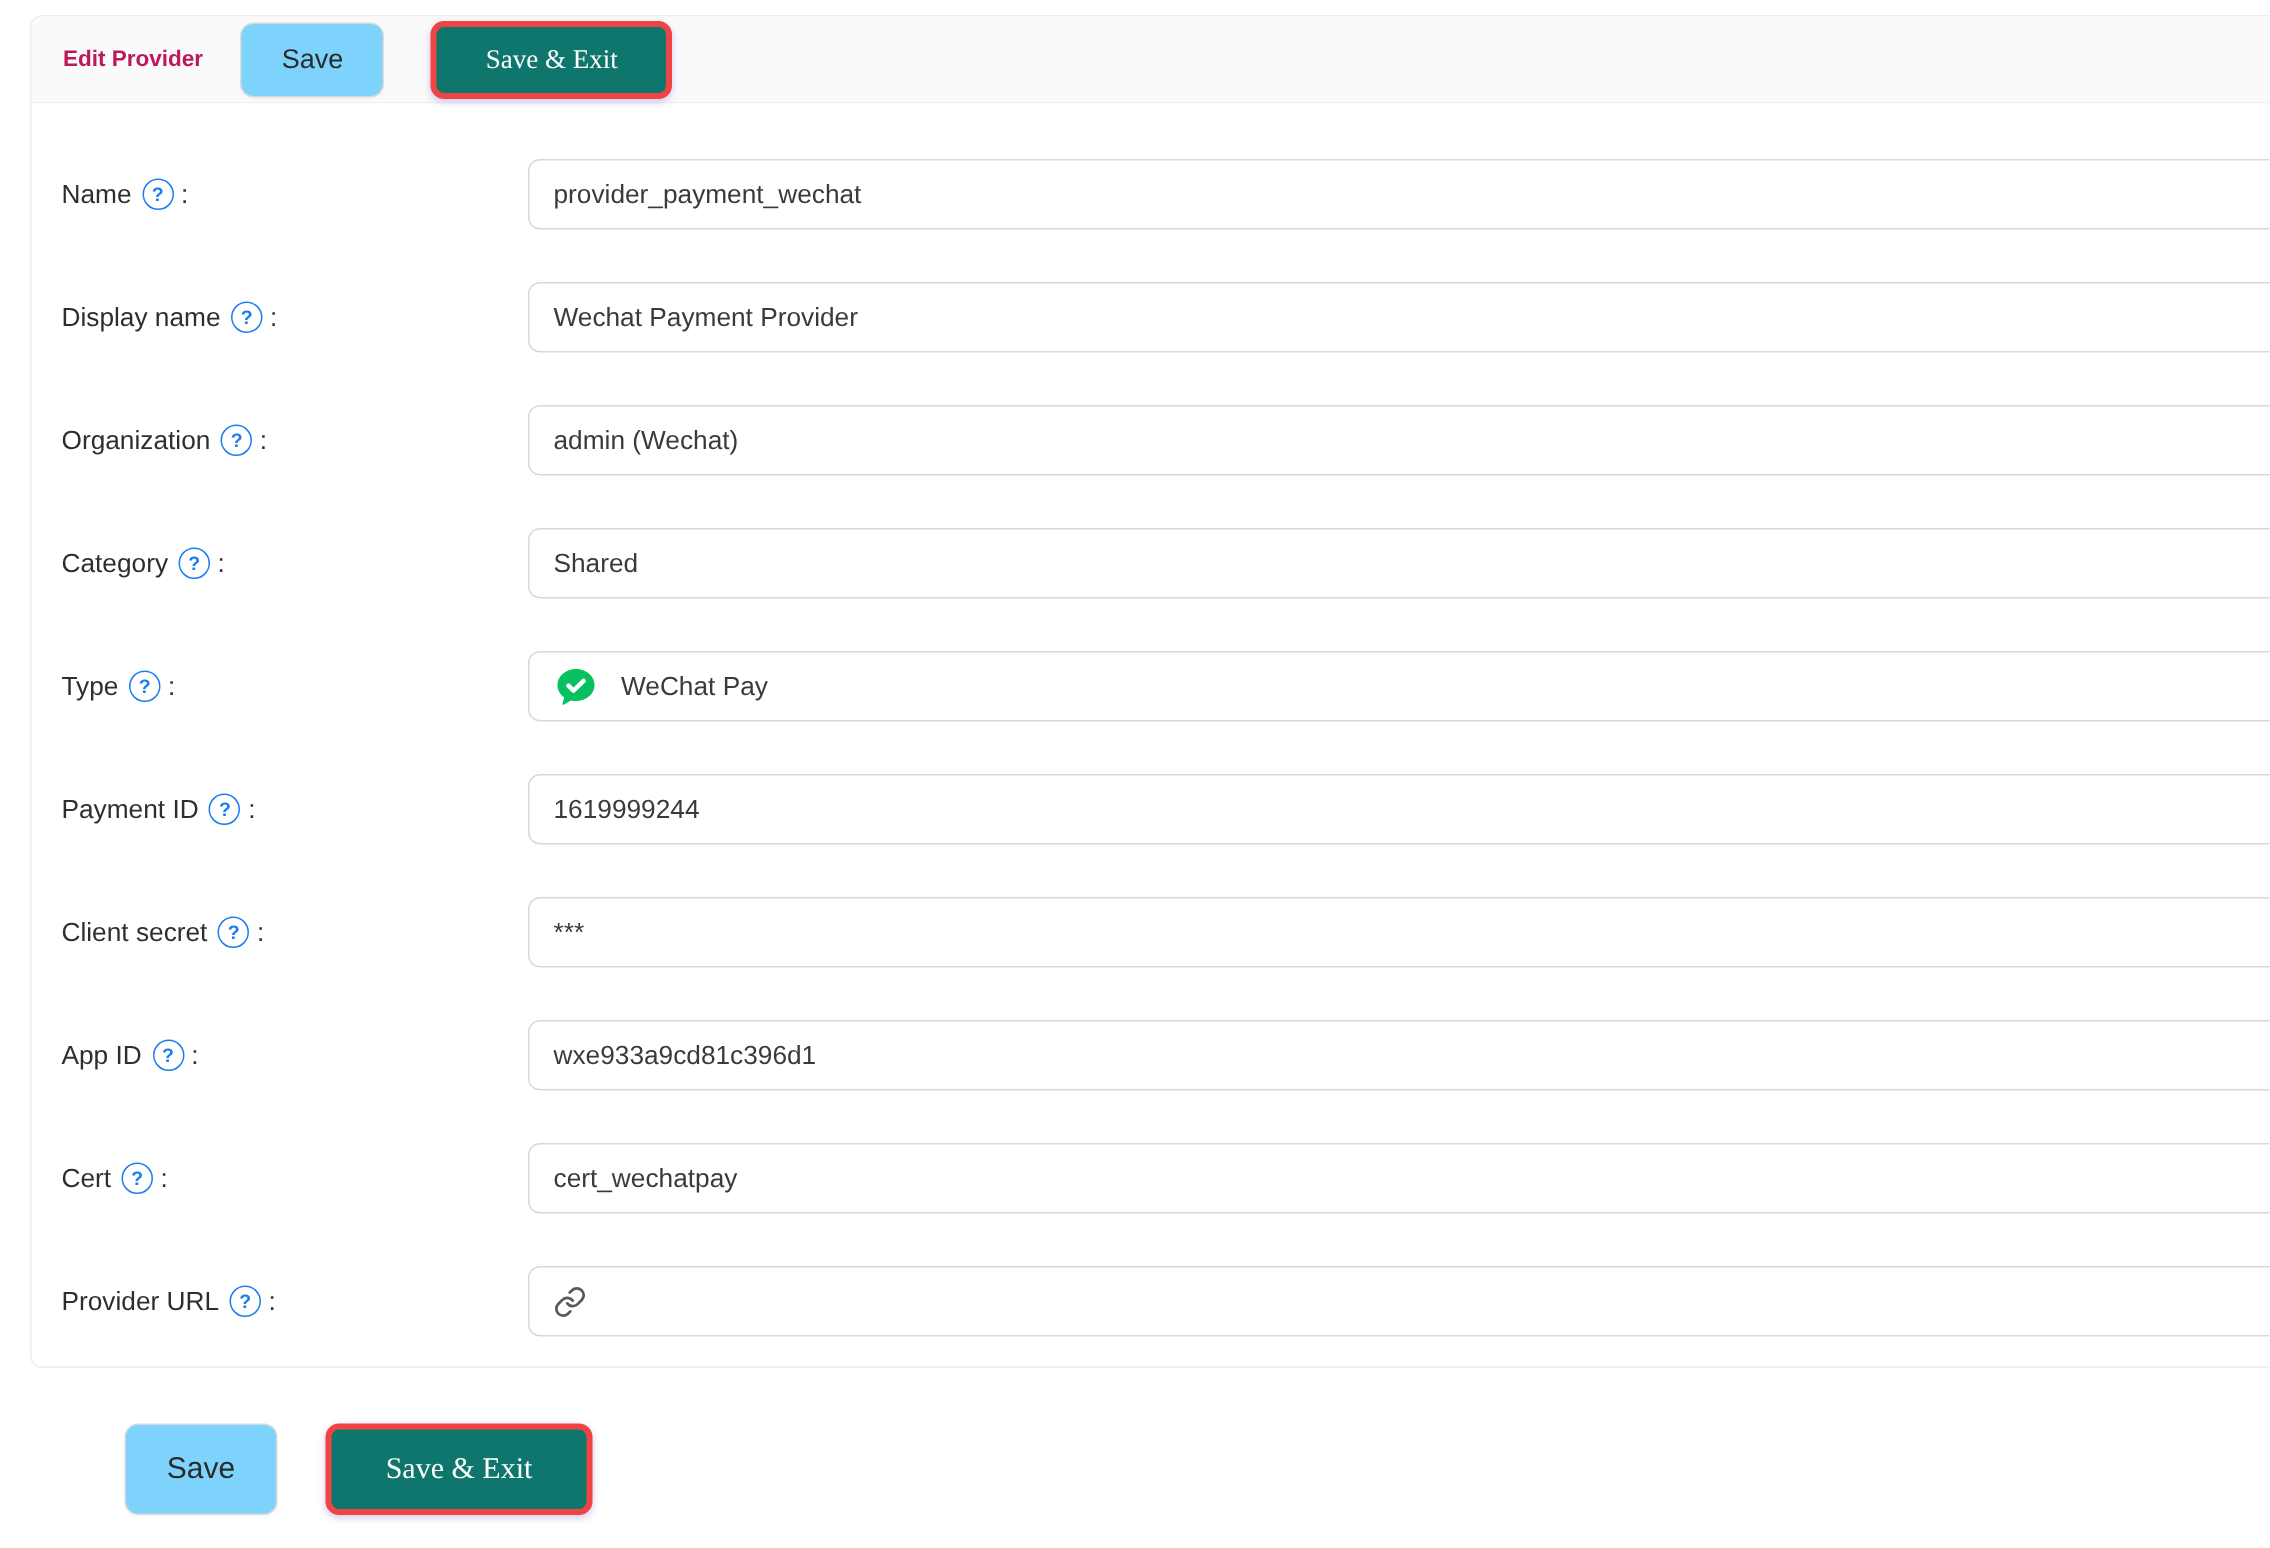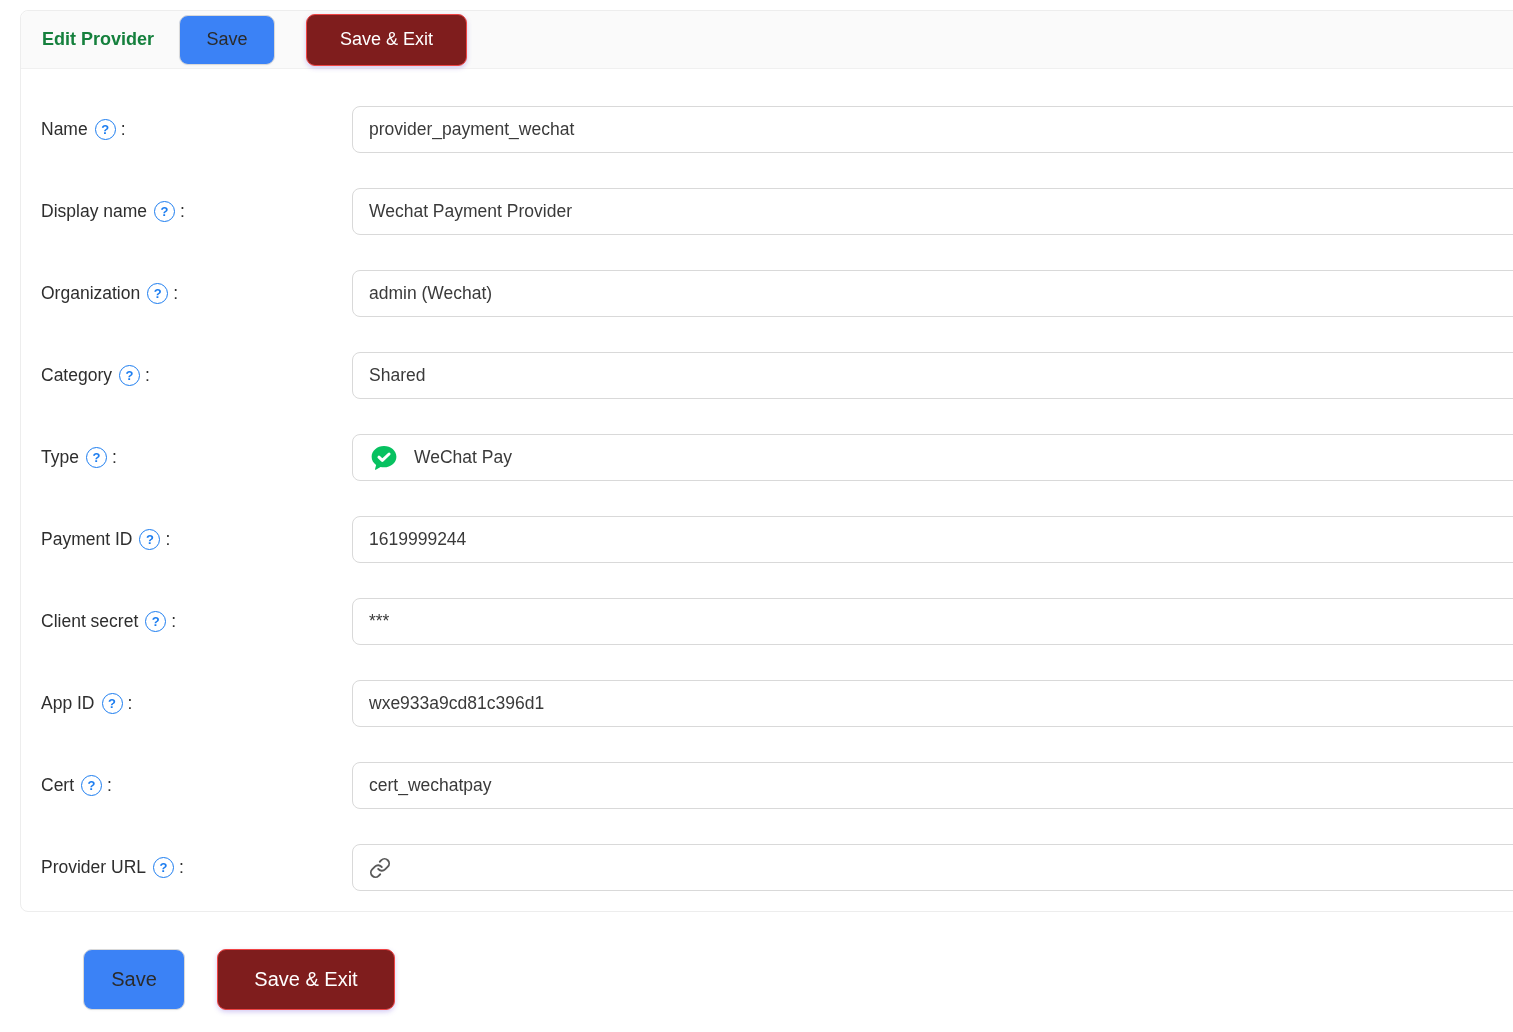--- a/index.html
+++ b/index.html
@@ -12,32 +12,33 @@
   }
   .card {
     position:absolute; left:20px; top:10px; width:1580px; height:902px;
     background:#ffffff; border:1px solid #ededed; border-radius:8px;
   }
   .card-header {
     height:58px; display:flex; align-items:center;
     background:#fafafa; border-bottom:1px solid #f0f0f0;
     border-radius:8px 8px 0 0; padding-left:21px;
   }
-  .card-title { font-size:18px; font-weight:700; color:#15803d; }
+  .card-title { font-size:15px; font-weight:700; color:#be185d; }
   .btn {
     display:inline-flex; align-items:center; justify-content:center;
     border-radius:9px; cursor:pointer; user-select:none; white-space:nowrap;
   }
   .btn-default {
-    background:#3b82f6; border:1px solid #d9d9d9; color:#2b2b2b;
+    background:#7dd3fc; border:1px solid #d9d9d9; color:#2b2b2b;
     box-shadow:0 1px 2px rgba(0,0,0,0.03);
   }
   .btn-primary {
-    background:#7f1d1d; border:1px solid #ef4444; color:#ffffff;
+    background:#0f766e; border:4px solid #ef4444; color:#ffffff;
     box-shadow:0 2px 5px rgba(87,52,211,0.25);
+    font-family:Liberation Serif, serif;
   }
   .hdr-save   { margin-left:25px; width:96px;  height:50px; font-size:18px; }
   .hdr-saveexit { margin-left:31px; width:161px; height:52px; font-size:18px; }
   .form { padding:37px 0 19px 0; }
   .form-row { display:flex; align-items:center; margin-top:35px; }
   .form-row:first-child { margin-top:0; }
   .label-cell {
     width:331px; flex:0 0 331px; padding-left:20px;
     display:flex; align-items:center;
     font-size:17.5px; color:#2e2e2e;text-align:center;

